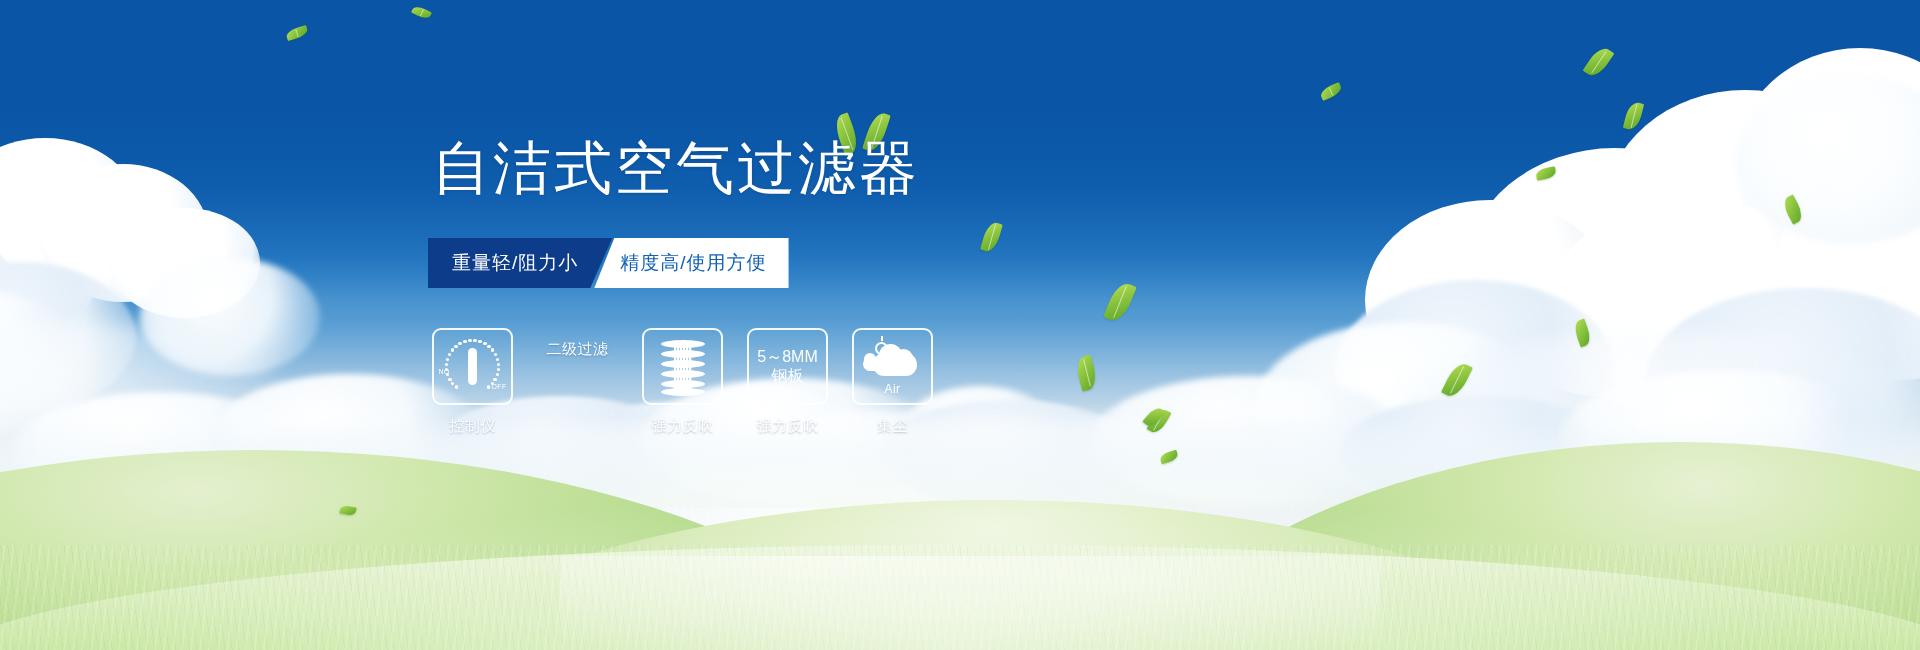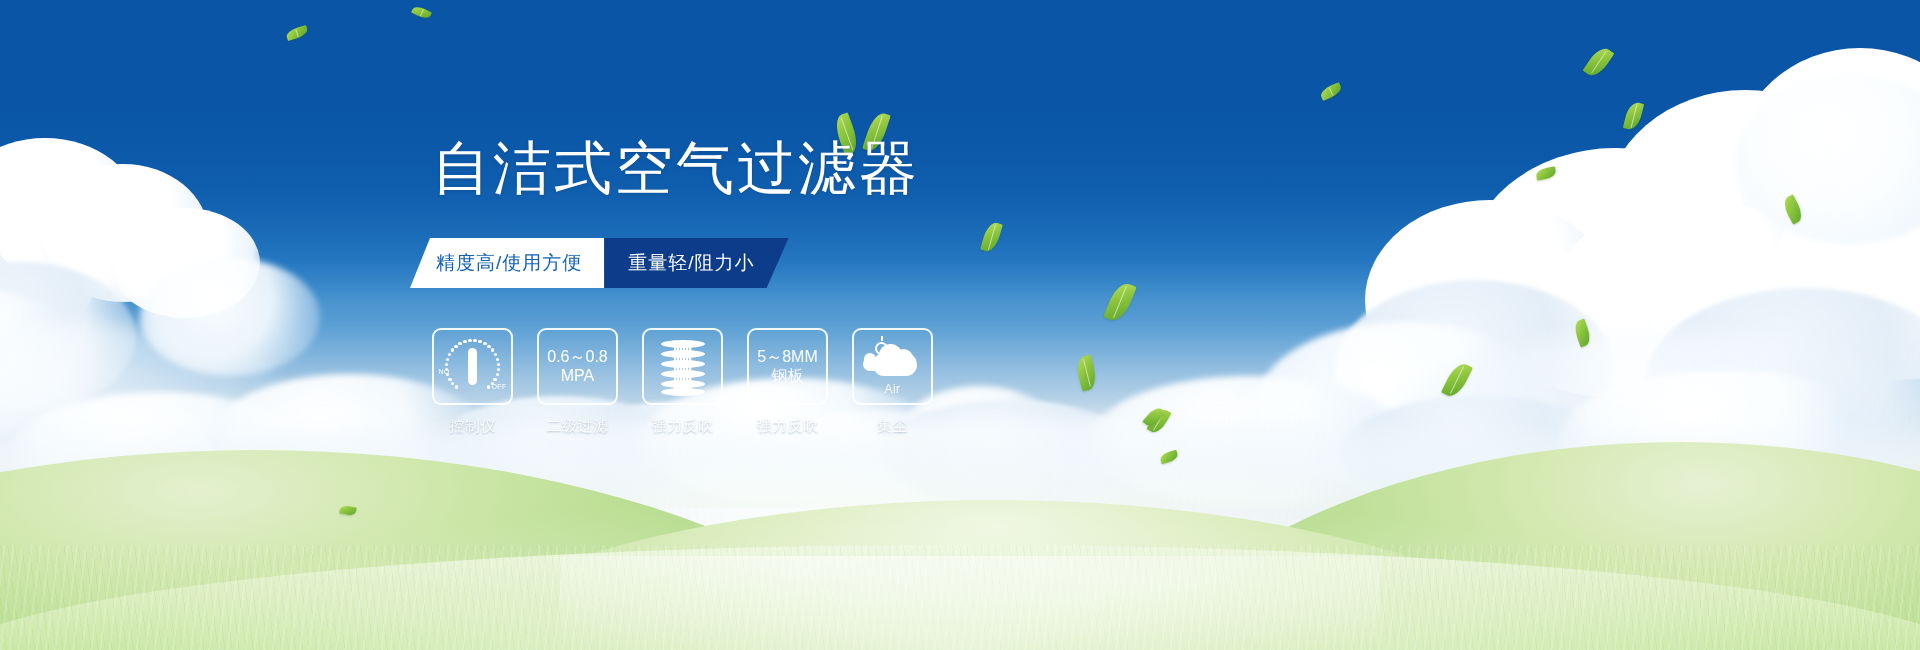--- a/index.html
+++ b/index.html
@@ -409,22 +409,22 @@
           <div class="vein"></div>
         </div>
       <div class="leaf" style="left:32px; top:4px; transform:rotate(18deg);">
           <div class="vein"></div>
         </div>
     </div>
 
     <div id="title">自洁式空气过滤器</div>
 
     <div id="tags">
+      <div class="tag" id="tag-dark">重量轻/阻力小</div>
       <div class="tag" id="tag-light">精度高/使用方便</div>
-      <div class="tag" id="tag-dark">重量轻/阻力小</div>
     </div>
 
     <div id="features">
 
       <div class="feature">
         <div class="feature-box">
           <div class="gauge">
             <div class="needle"></div>
             <div class="g-no">NO</div>
             <div class="g-off">OFF</div>
@@ -453,26 +453,20 @@
               <div class="dot" style="left: 56.0387px; top: 36.2999px;"></div>
               <div class="dot" style="left: 53.9782px; top: 41.016px;"></div>
               <div class="dot" style="left: 51.0292px; top: 45.2339px;"></div>
               <div class="dot" style="left: 47.3072px; top: 48.7883px;"></div>
             </div>
         </div>
         <div class="feature-label">控制仪</div>
       </div>
 
       <div class="feature">
-        <div class="feature-box">
-          <div class="box-text">
-            <span class="l1">0.6～0.8</span>
-            <span class="l2">MPA</span>
-          </div>
-        </div>
         <div class="feature-label">二级过滤</div>
       </div>
 
       <div class="feature">
         <div class="feature-box">
           <div class="cartridge">
             <div class="core"></div>
             <div class="disc" style="top:2px;"></div>
             <div class="disc" style="top:12px;"></div>
             <div class="disc" style="top:22px;"></div>

